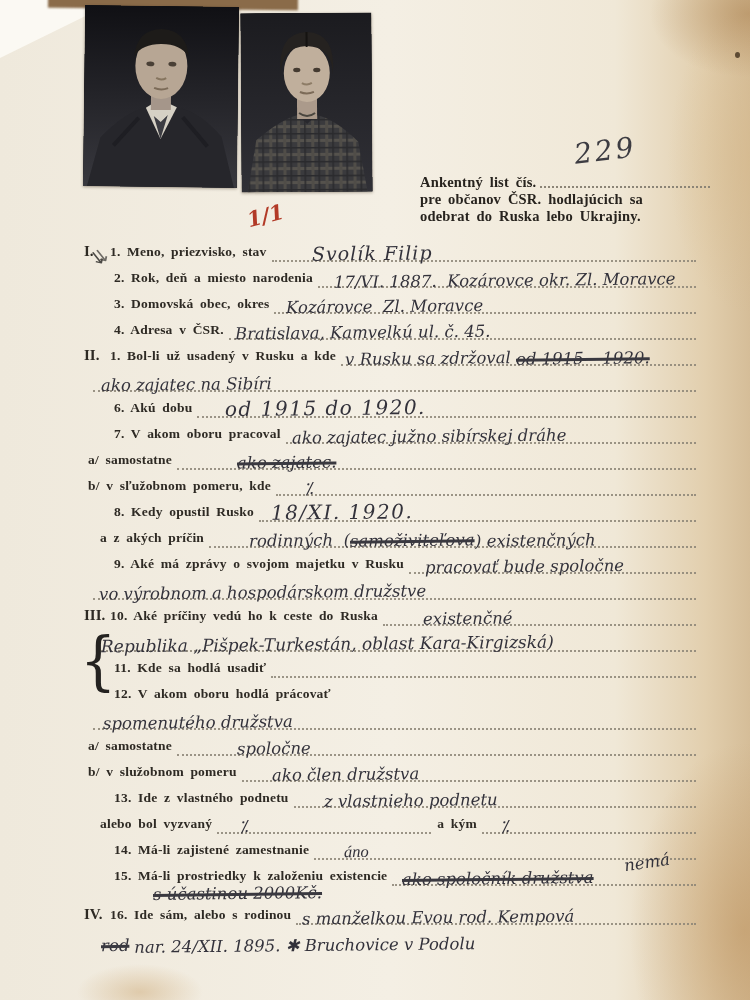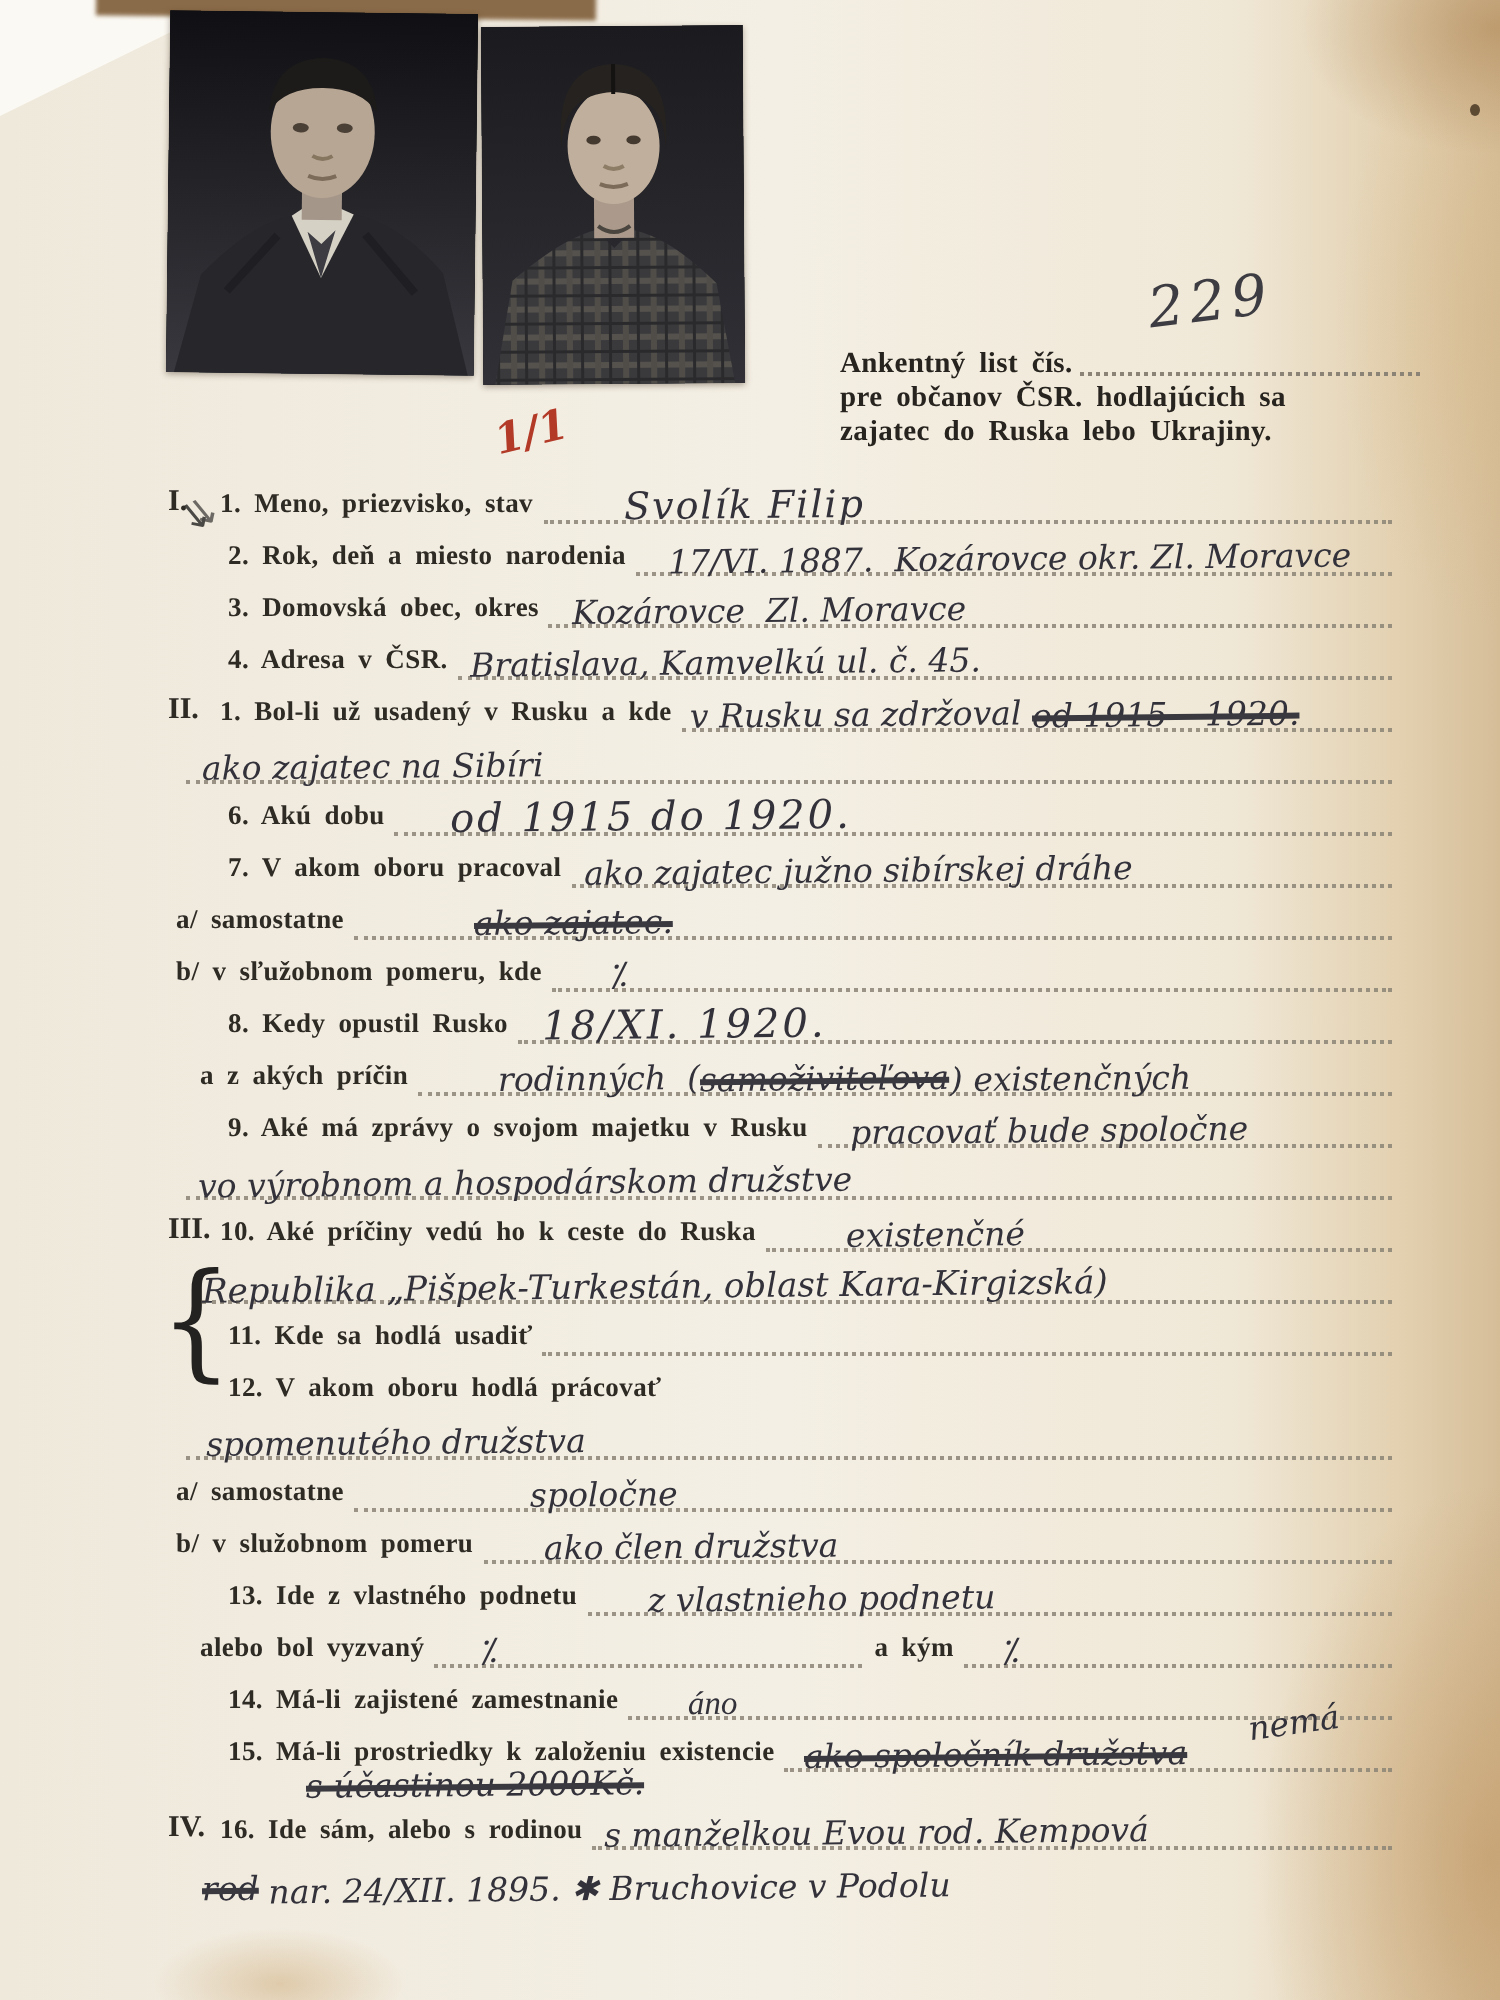--- a/index.html
+++ b/index.html
@@ -120,21 +120,21 @@
       <path d="M58,100 Q66,106 74,100" stroke="#4a463f" stroke-width="2" fill="none"></path>
     </svg>
   </div>
 
   <div class="header">
     <div class="h1line">
       <span>Ankentný list čís.</span>
       <span class="h-leader"></span>
     </div>
     <div>pre občanov  ČSR. hodlajúcich sa</div>
-    <div>zajatec  do Ruska lebo Ukrajiny.</div>
+    <div>odebrat  do Ruska lebo Ukrajiny.</div>
   </div>
 
   <div class="stamp">229</div>
   <div class="redmark">1/1</div>
   <div class="marginmark">↘</div>
   <div class="bracket">{</div>
 
   <div class="form" id="form">
       <div class="row">
         <span class="roman">I.</span>
@@ -205,21 +205,21 @@
         <span class="lead"></span>
       </div>
       <div class="row" style="padding-left: 30px;">
         <span class="lbl">12. V akom oboru hodlá prácovať</span>
       </div>
       <div class="row" style="padding-left: 4px;">
         <span class="lead"><span class="hw" style="margin-left: 10px;">spomenutého družstva</span></span>
       </div>
       <div class="row" style="padding-left: 4px;">
         <span class="lbl">a/ samostatne</span>
-        <span class="lead"><span class="hw" style="margin-left: 88px;">spoločne</span></span>
+        <span class="lead"><span class="hw" style="margin-left: 60px;">spoločne</span></span>
       </div>
       <div class="row" style="padding-left: 4px;">
         <span class="lbl">b/ v služobnom pomeru</span>
         <span class="lead"><span class="hw" style="margin-left: 30px;">ako člen družstva</span></span>
       </div>
       <div class="row" style="padding-left: 30px;">
         <span class="lbl">13. Ide z vlastného podnetu</span>
         <span class="lead"><span class="hw" style="margin-left: 30px;">z vlastnieho podnetu</span></span>
       </div>
       <div class="row" style="padding-left: 16px;">

